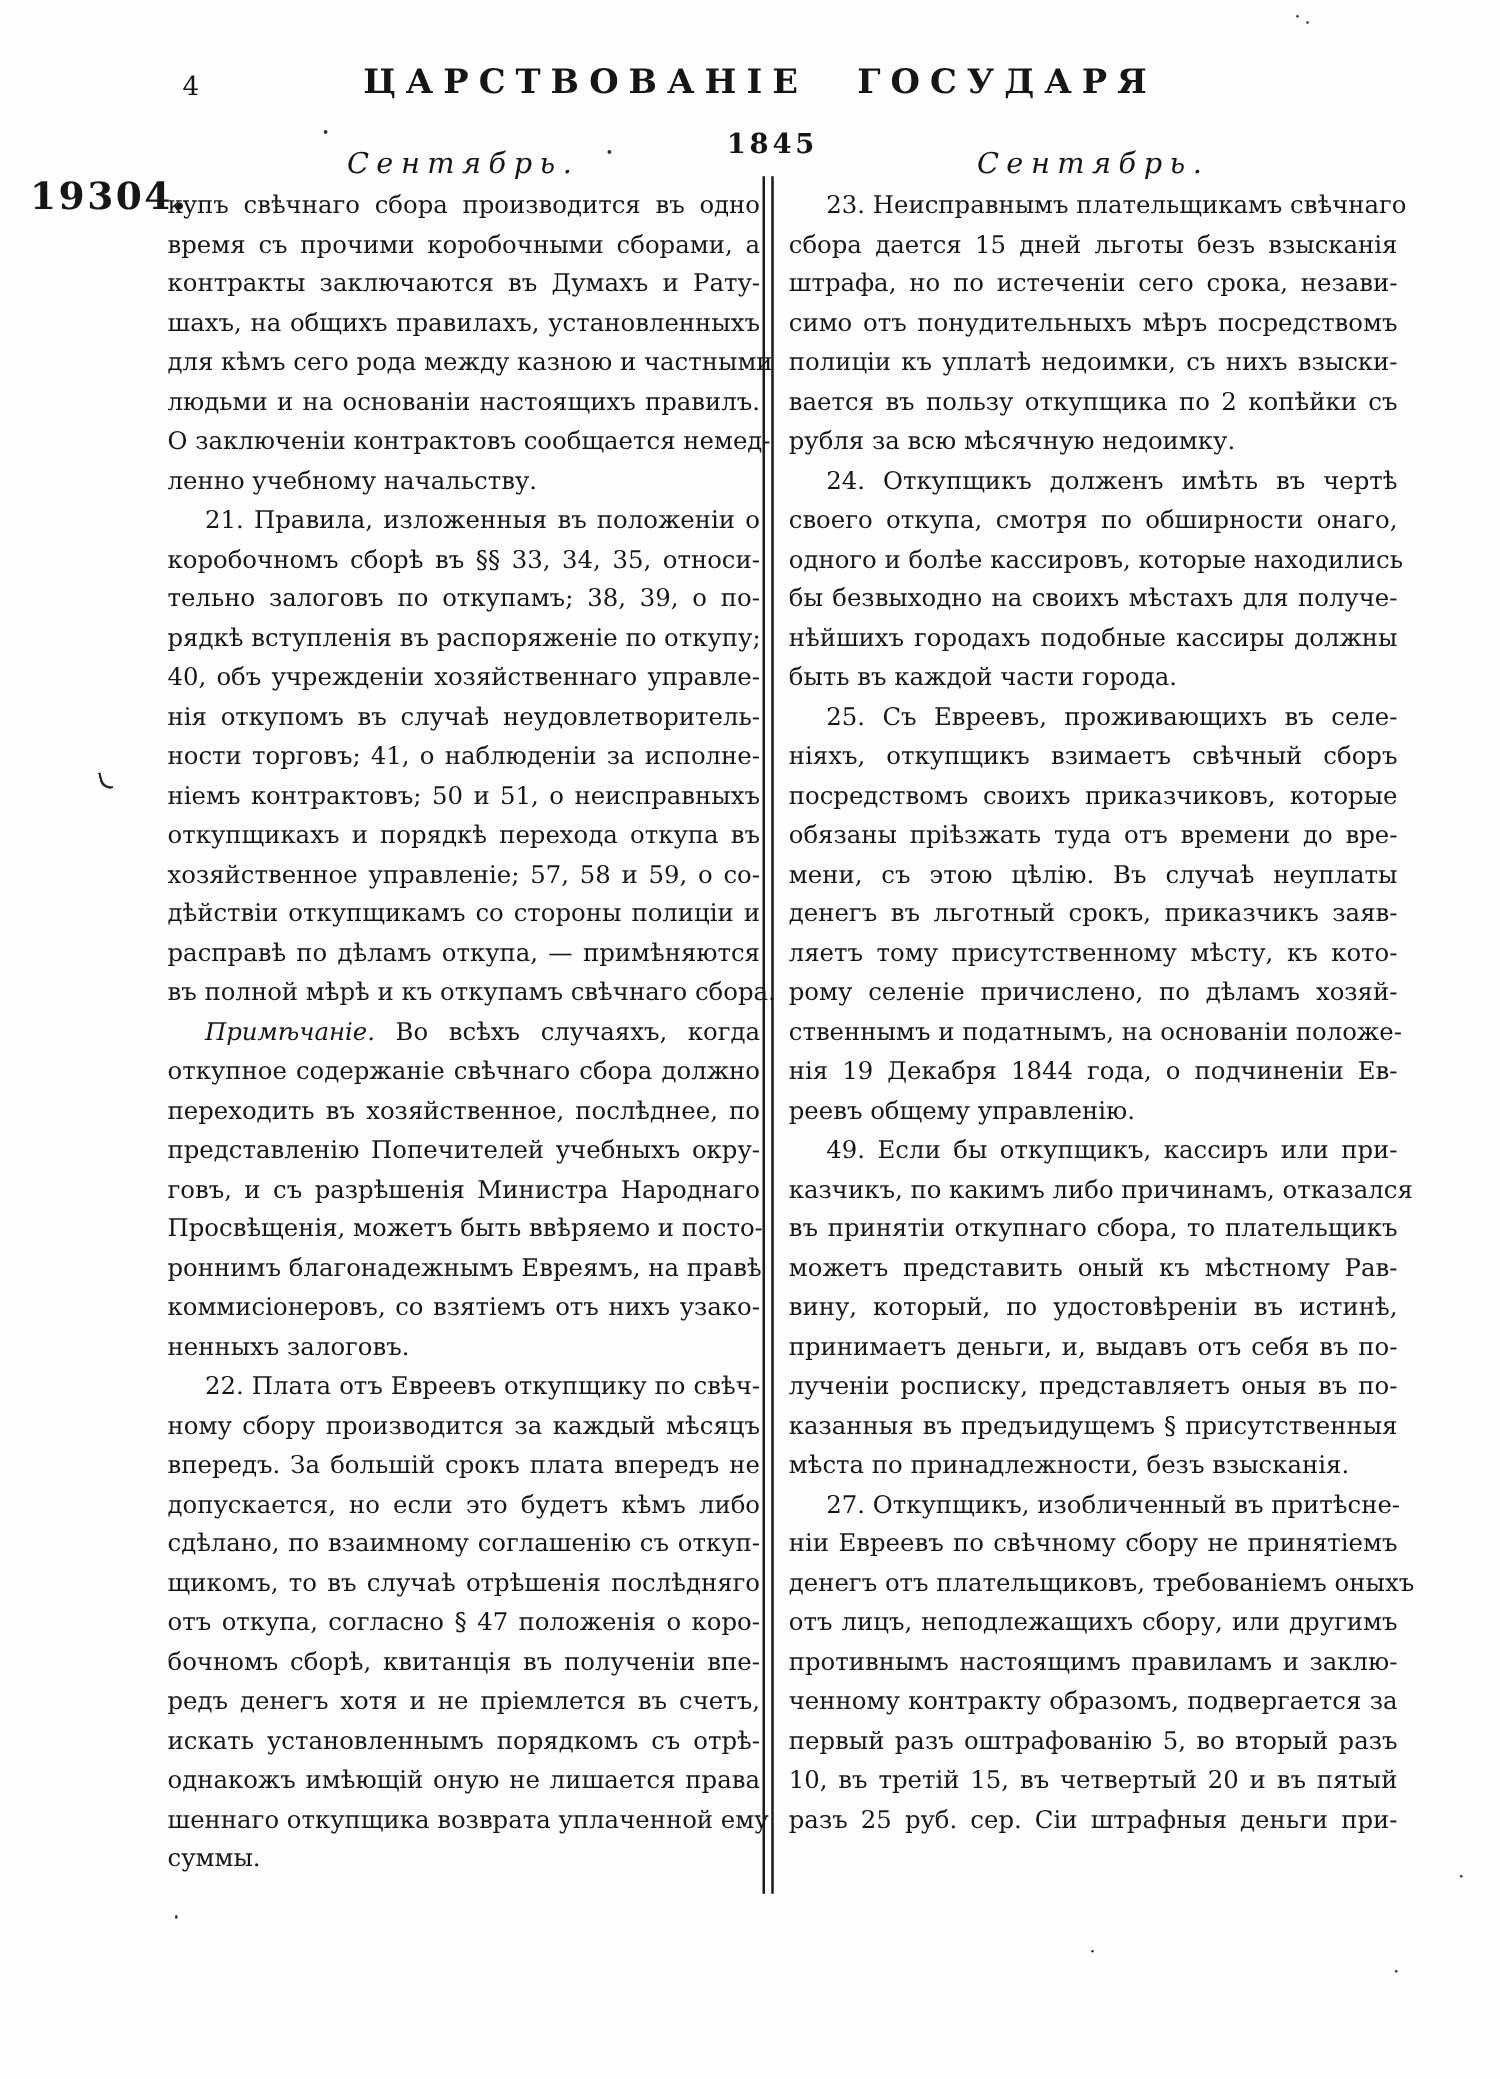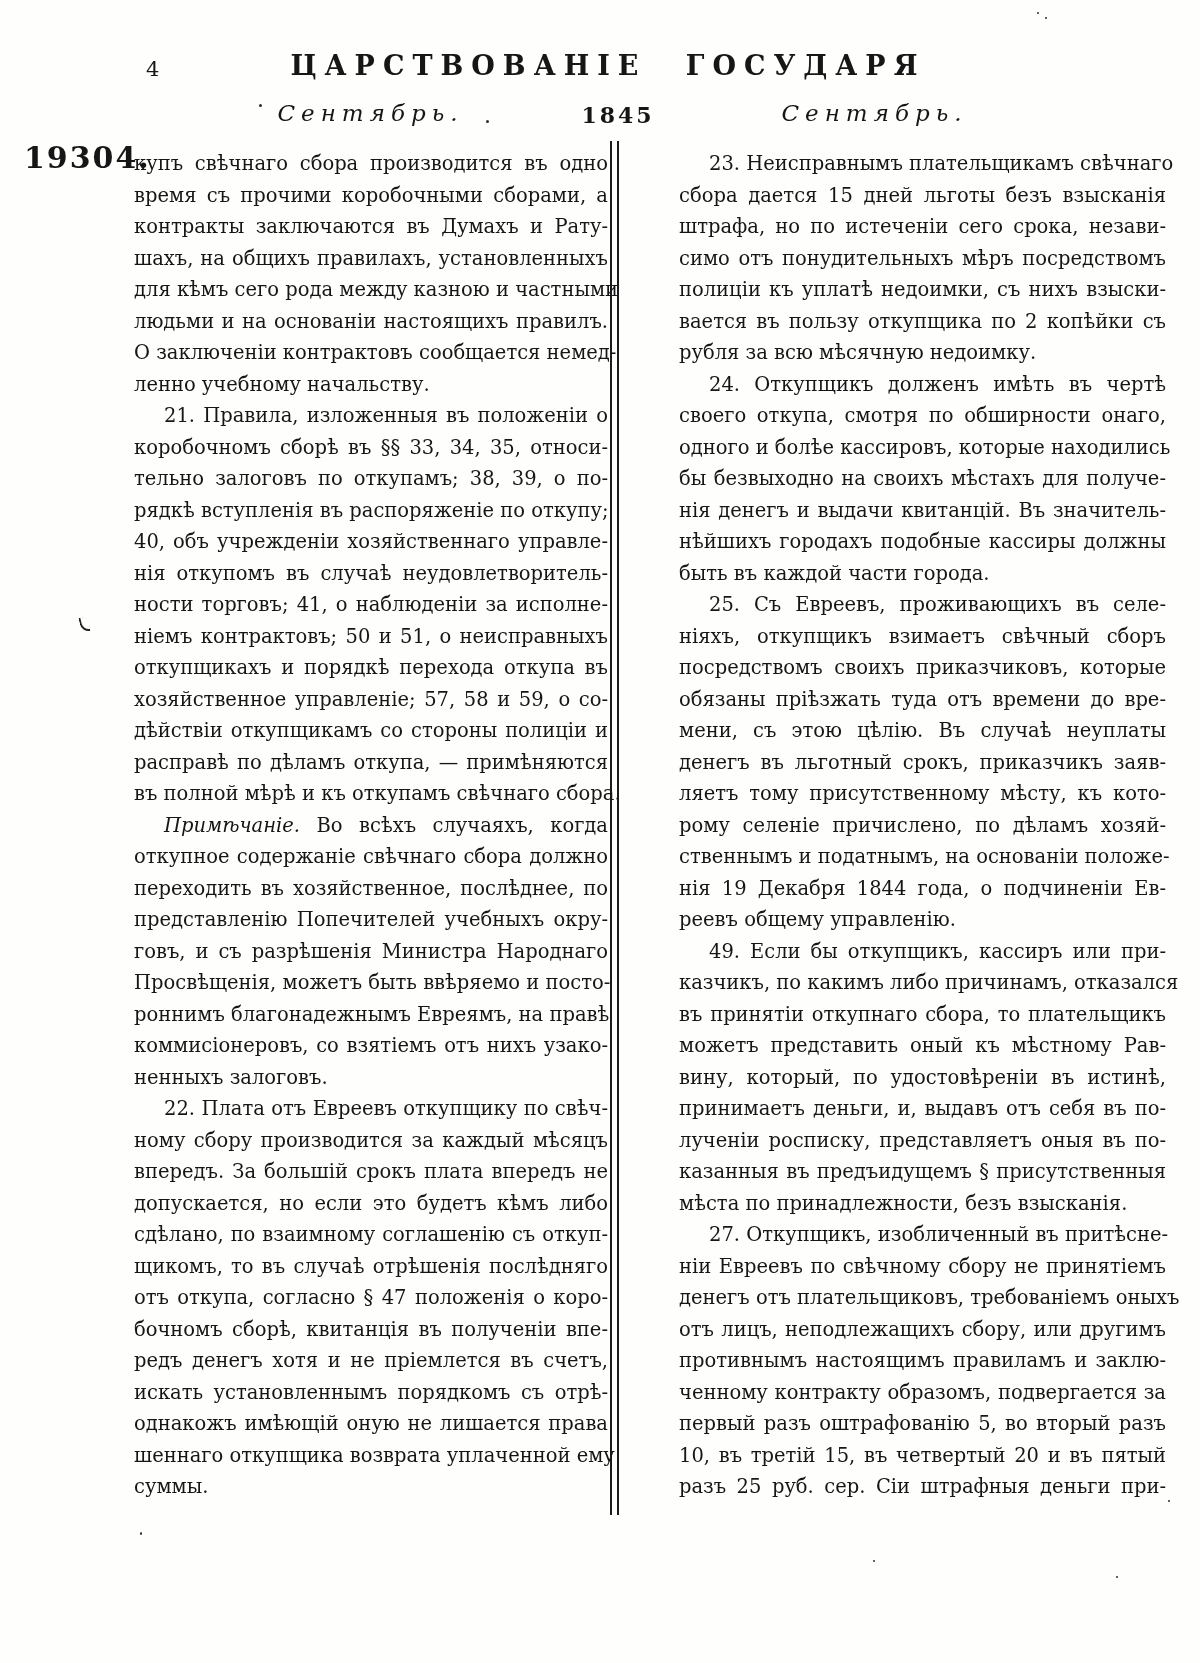--- a/index.html
+++ b/index.html
@@ -32,21 +32,21 @@
     top: 50px;
     text-align: center;
     font-size: 27px;
     font-weight: bold;
     letter-spacing: 8px;
     word-spacing: 22px;
     white-space: nowrap;
   }
   .subheader-month {
     position: absolute;
-    top: 100px;
+    top: 118px;
     font-size: 23px;
     font-style: italic;
     letter-spacing: 6px;
     text-align: center;
     white-space: nowrap;
   }
   .month-left  { left: 268px; width: 205px; }
   .month-right { left: 772px; width: 205px; }
   .subheader-year {
     position: absolute;
@@ -67,21 +67,21 @@
     font-weight: bold;
     letter-spacing: 2px;
   }
   
   .column {
     position: absolute;
     top: 148px;
     font-size: 19.5px;
   }
   .left-col  { left: 134px; width: 474px; }
-  .right-col { left: 631px; width: 487px; margin-left: 48px; }
+  .right-col { left: 631px; width: 487px; }
   .line {
     height: 31.5px;
     line-height: 31.5px;
     text-align: justify;
     text-align-last: justify;
     white-space: nowrap;
     overflow: visible;
   }
   .line.end { text-align-last: left; }
   .line.indent { text-indent: 30px; }
@@ -180,21 +180,20 @@
       <div class="line">сбора дается 15 дней льготы безъ взысканія</div>
       <div class="line">штрафа, но по истеченіи сего срока, незави-</div>
       <div class="line">симо отъ понудительныхъ мѣръ посредствомъ</div>
       <div class="line">полиціи къ уплатѣ недоимки, съ нихъ взыски-</div>
       <div class="line">вается въ пользу откупщика по 2 копѣйки съ</div>
       <div class="line end">рубля за всю мѣсячную недоимку.</div>
       <div class="line indent">24. Откупщикъ долженъ имѣть въ чертѣ</div>
       <div class="line">своего откупа, смотря по обширности онаго,</div>
       <div class="line">одного и болѣе кассировъ, которые находились</div>
       <div class="line">бы безвыходно на своихъ мѣстахъ для получе-</div>
-      <div class="line">нія денегъ и выдачи квитанцій. Въ значитель-</div>
       <div class="line">нѣйшихъ городахъ подобные кассиры должны</div>
       <div class="line end">быть въ каждой части города.</div>
       <div class="line indent">25. Съ Евреевъ, проживающихъ въ селе-</div>
       <div class="line">ніяхъ, откупщикъ взимаетъ свѣчный сборъ</div>
       <div class="line">посредствомъ своихъ приказчиковъ, которые</div>
       <div class="line">обязаны пріѣзжать туда отъ времени до вре-</div>
       <div class="line">мени, съ этою цѣлію. Въ случаѣ неуплаты</div>
       <div class="line">денегъ въ льготный срокъ, приказчикъ заяв-</div>
       <div class="line">ляетъ тому присутственному мѣсту, къ кото-</div>
       <div class="line">рому селеніе причислено, по дѣламъ хозяй-</div>

